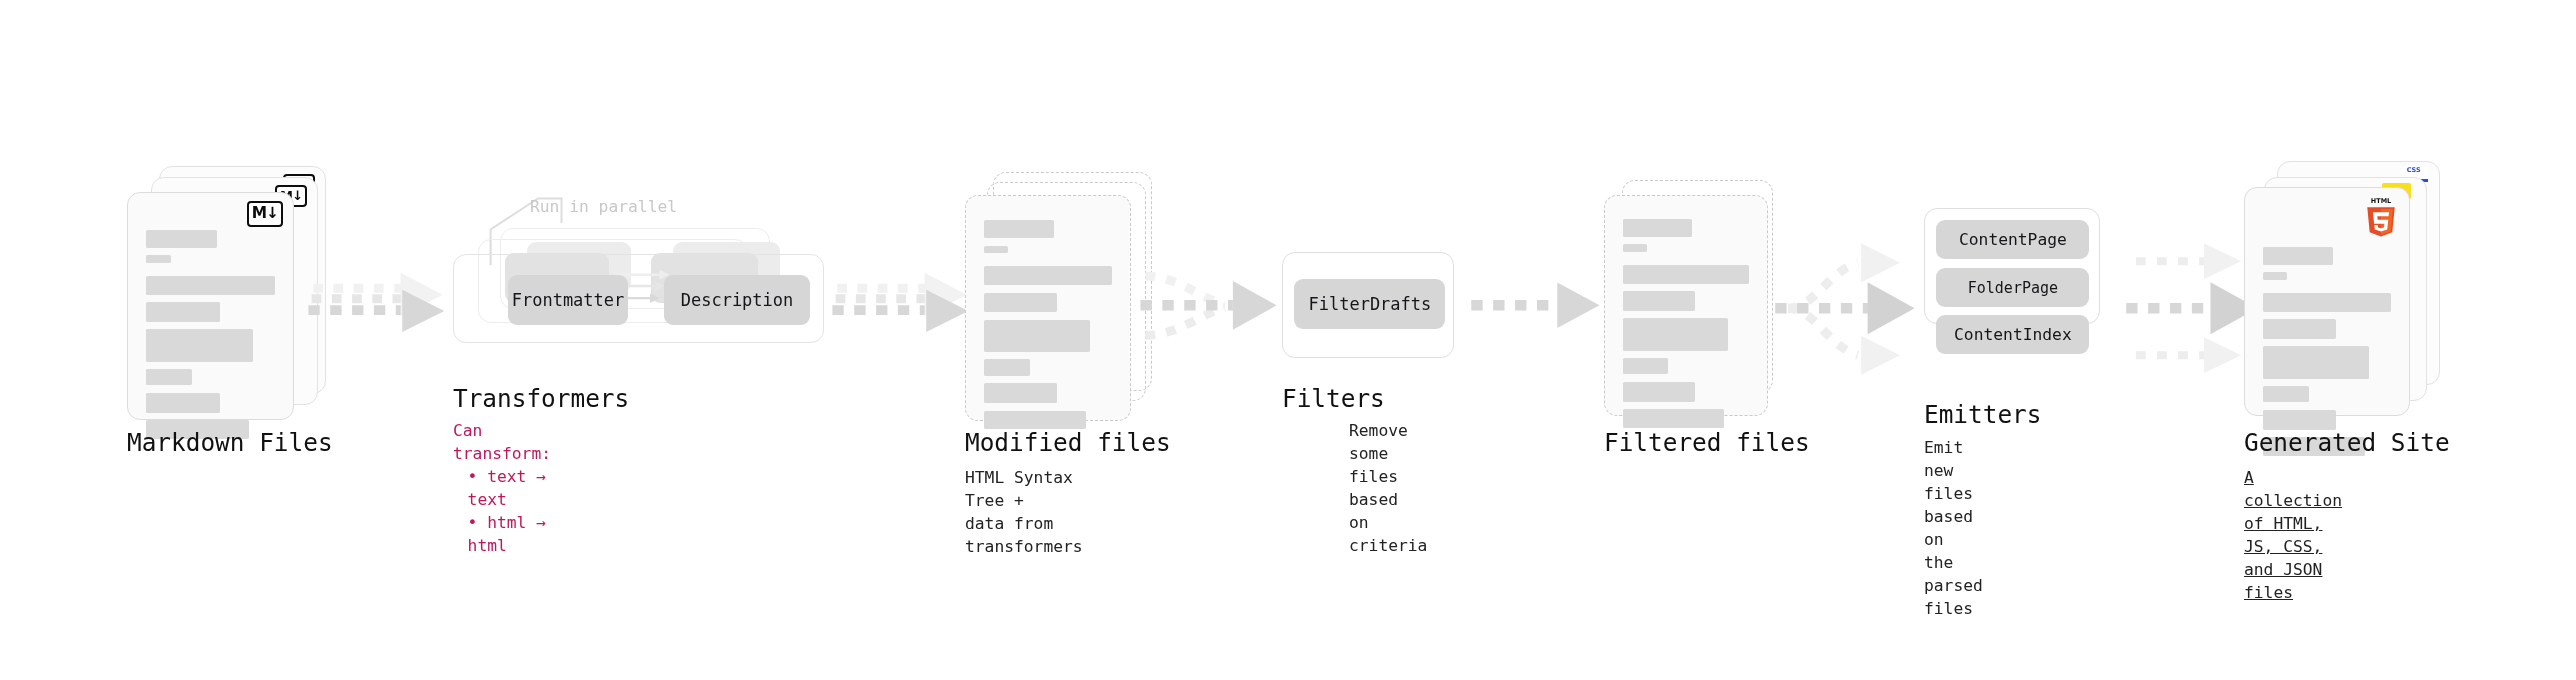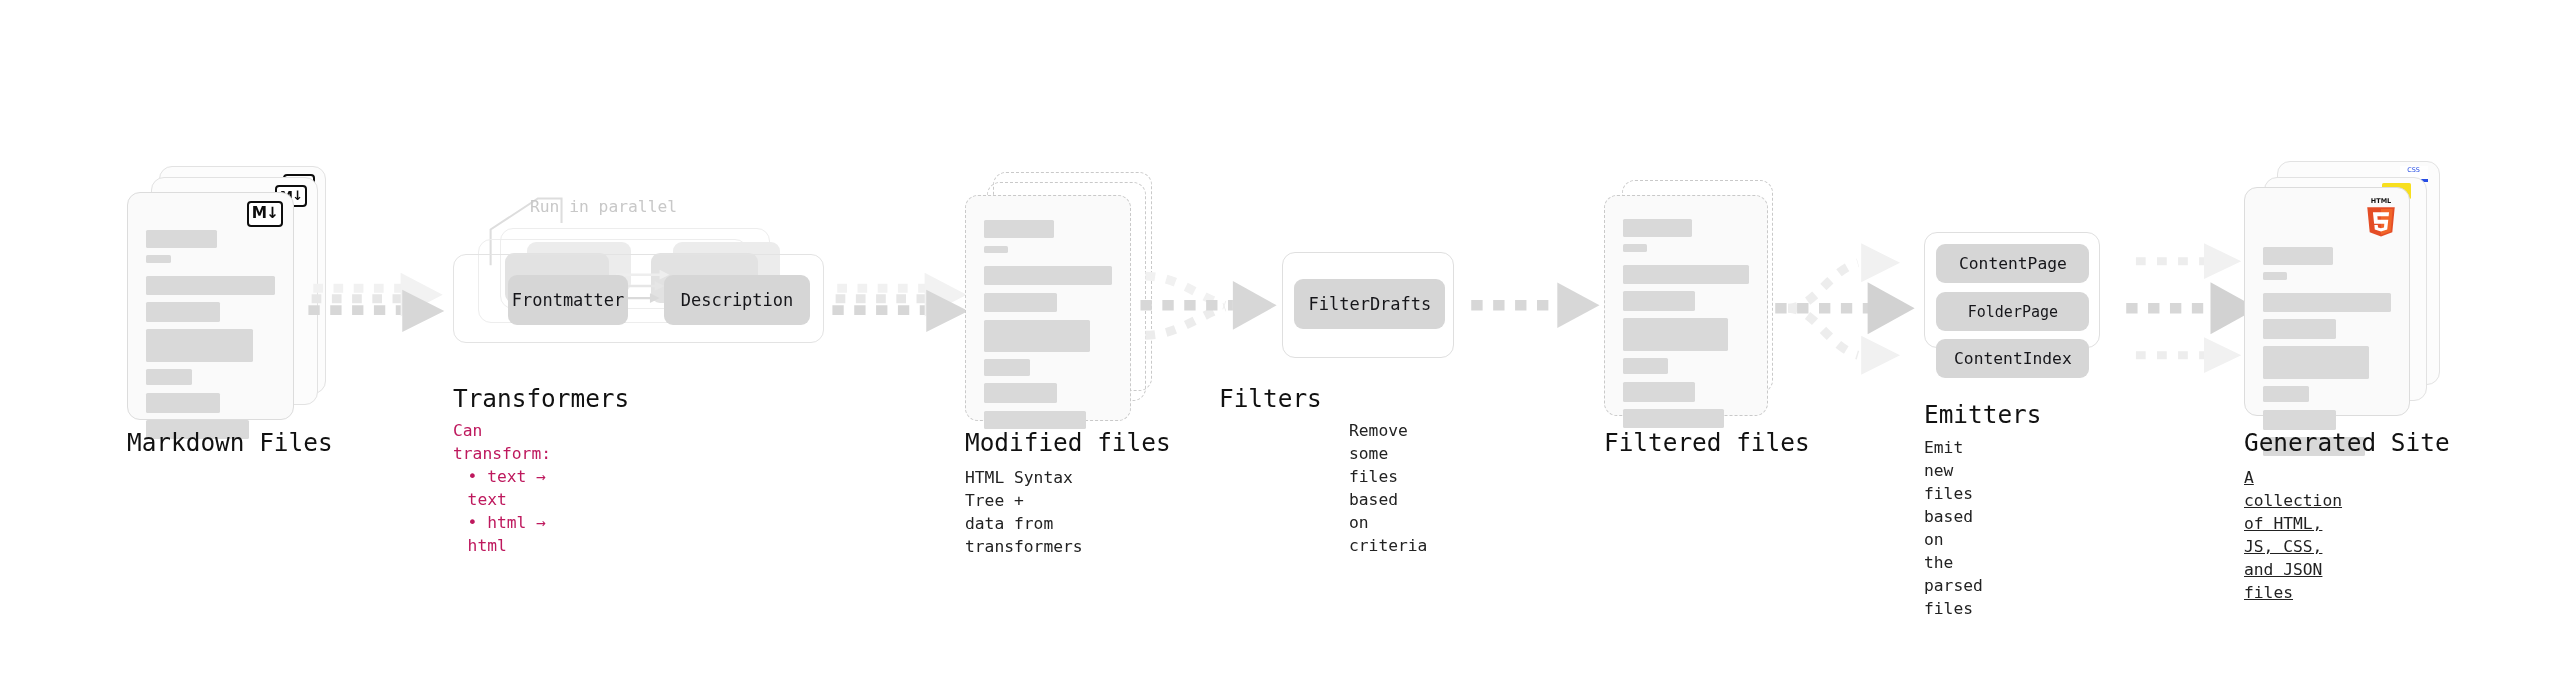--- a/index.html
+++ b/index.html
@@ -50,21 +50,21 @@
     letter-spacing:-0.8px;color:#0d0d0d;
     font-family:"DejaVu Sans","Liberation Sans",sans-serif;
   }
   .md-badge.small{width:28px;height:18px;border-width:2.4px;font-size:13px;}
 
   .html5{width:36px;height:42px;}
   .js-badge{width:29px;height:16.3px;background:#f7df1e;border-radius:1.6px;}
   .css-badge{
     width:28px;height:13px;background:#ffffff;
     border-bottom:3.3px solid #264de4;
-    font-size:6.5px;font-weight:normal;color:#264de4;
+    font-size:6.5px;font-weight:bold;color:#264de4;
     display:flex;align-items:flex-start;justify-content:center;
     font-family:"DejaVu Sans","Liberation Sans",sans-serif;
     letter-spacing:0px;
   }
 
   
   .panel{
     position:absolute;
     background:#ffffff;
     border:1.6px solid #dfdfdf;
@@ -249,21 +249,21 @@
         <path d="M8,58 H122" stroke="#d7d7d7" stroke-width="13" stroke-dasharray="14 13"></path>
       </g>
       <polygon points="122,28 176,58 122,88" fill="#d7d7d7"></polygon>
     </svg>
   </div>
 
   <div class="abs">
     <div class="panel" style="left:1282px;top:252px;width:172px;height:106px;">
       <div class="pill" style="left:11.4px;top:26px;width:151px;height:50px;">FilterDrafts</div>
     </div>
-    <div class="title" style="left:1219px;top:384px;">Filters</div>
+    <div class="title" style="left:1282px;top:384px;">Filters</div>
     <div class="desc" style="left:1349px;top:419px;">Remove some files based
 on criteria</div>
   </div>
 
   <div class="abs" style="left:1468px;top:276px;">
     <svg width="138" height="61" viewBox="0 0 170 75">
       <path d="M4,36 H112" stroke="#d7d7d7" stroke-width="13" stroke-dasharray="14 13" fill="none"></path>
       <polygon points="110,8 162,36 110,64" fill="#d7d7d7"></polygon>
     </svg>
   </div>
@@ -292,21 +292,21 @@
         <path d="M20,94 C52,94 70,142 106,152" stroke="#ededed" stroke-width="11" stroke-dasharray="12 14"></path>
         <path d="M4,94 H124" stroke="#d7d7d7" stroke-width="13" stroke-dasharray="14 13"></path>
       </g>
       <polygon points="110,14 158,38 110,62" fill="#f1f1f1"></polygon>
       <polygon points="110,128 158,152 110,176" fill="#f1f1f1"></polygon>
       <polygon points="118,62 176,94 118,126" fill="#d2d2d2"></polygon>
     </svg>
   </div>
 
   <div class="abs">
-    <div class="panel" style="left:1924px;top:232px;width:176px;height:116px;">
+    <div class="panel" style="left:1924px;top:208px;width:176px;height:116px;">
       <div class="pill" style="left:11.4px;top:11.4px;width:153px;height:39px;font-size:16.3px;">ContentPage</div>
       <div class="pill" style="left:11.4px;top:59px;width:153px;height:39px;font-size:15px;">FolderPage</div>
       <div class="pill" style="left:11.4px;top:106px;width:153px;height:39px;font-size:16.3px;">ContentIndex</div>
     </div>
     <div class="title" style="left:1924px;top:400px;">Emitters</div>
     <div class="desc" style="left:1924px;top:436px;">Emit new files based on
 the parsed files</div>
   </div>
 
   <div class="abs" style="left:2110px;top:232px;">

